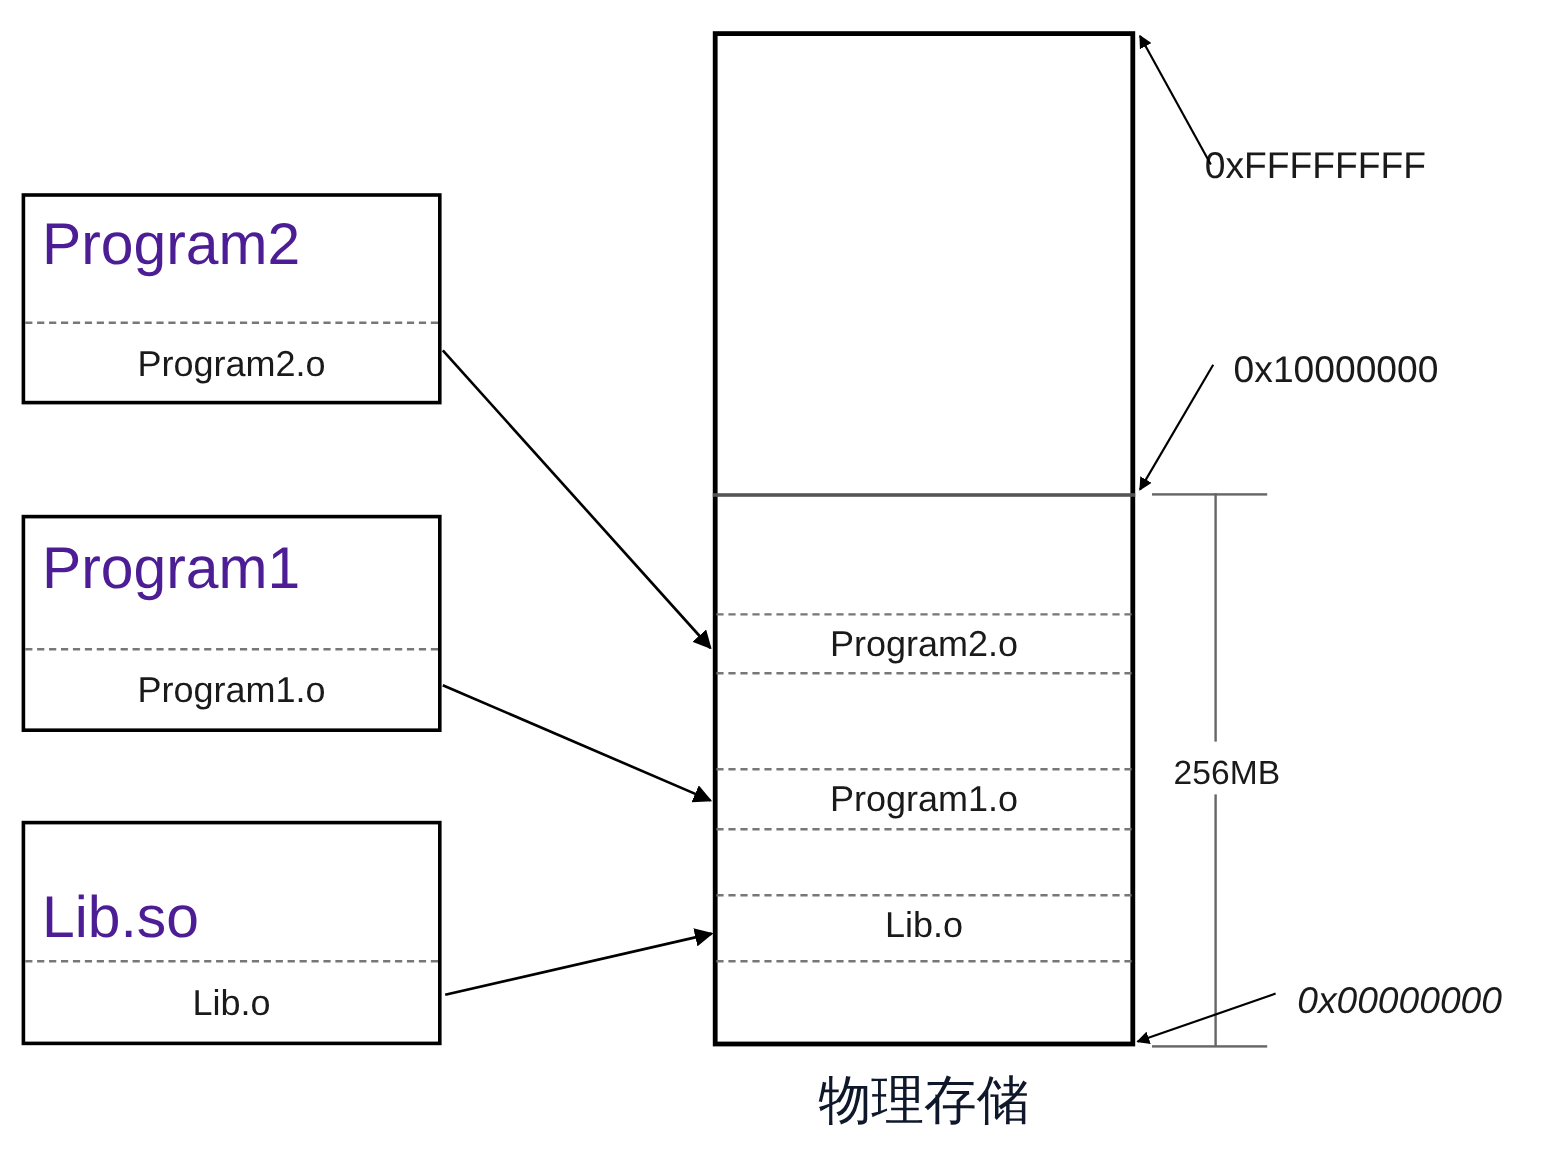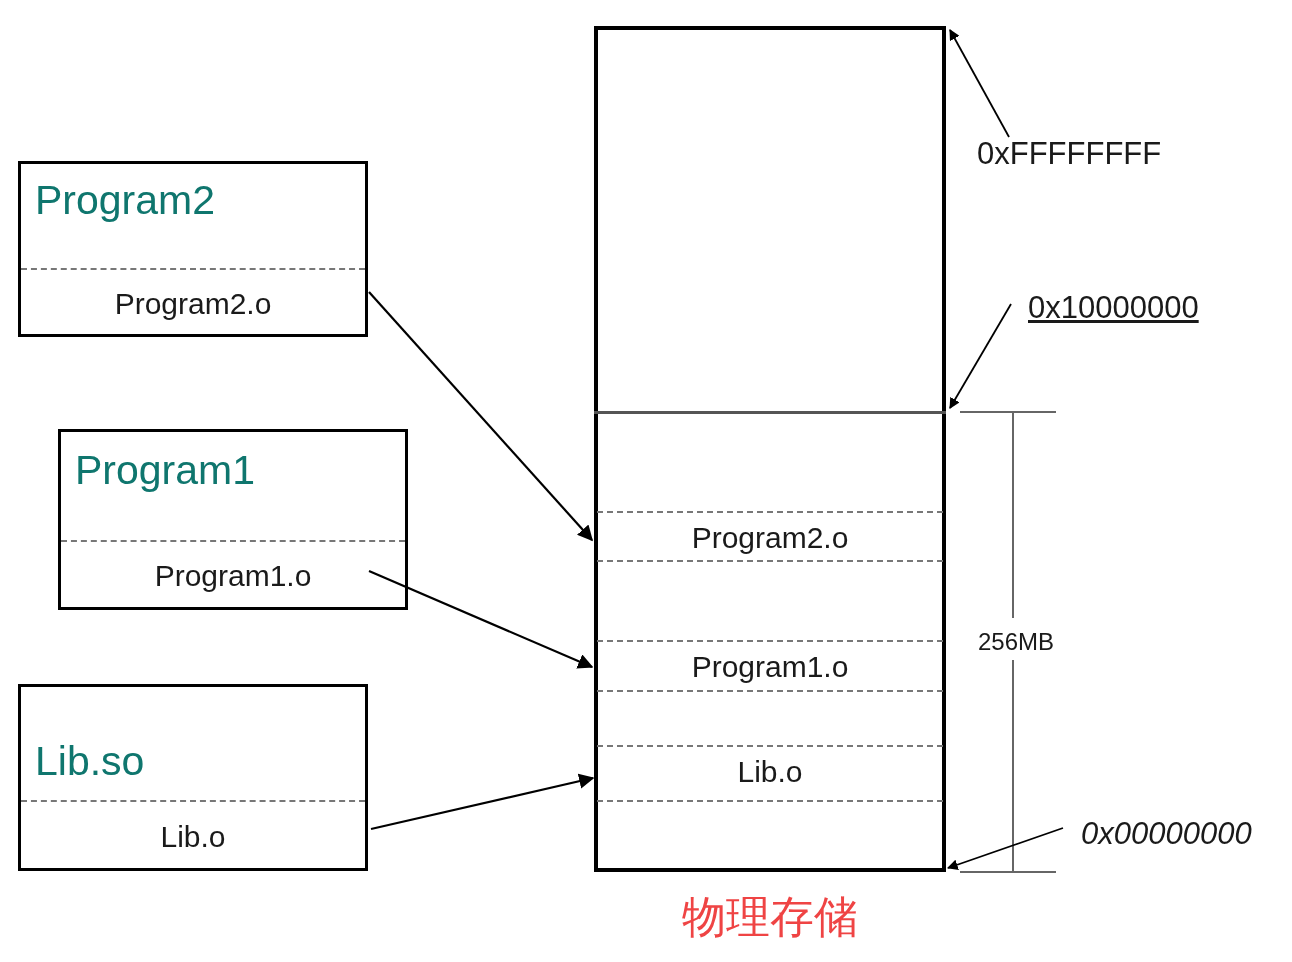--- a/index.html
+++ b/index.html
@@ -19,22 +19,22 @@
   
   .prog-box {
     position: absolute;
     box-sizing: border-box;
     border: 3px solid #000000;
     background: #ffffff;
   }
   .prog-title {
     position: absolute;
     left: 14px;
-    font-size: 41px;
-    color: #0f766e;
+    font-size: 49px;
+    color: #4c1d95;
     line-height: 1;
     white-space: nowrap;
   }
   .prog-divider {
     position: absolute;
     left: 0;
     right: 0;
     border-top: 2px dashed #777777;
   }
   .prog-obj {
@@ -95,36 +95,36 @@
     height: 0;
     border-top: 2px solid #666666;
   }
   .brace-vert {
     position: absolute;
     width: 0;
     border-left: 2px solid #666666;
   }
   .size-label {
     position: absolute;
-    font-size: 24px;
+    font-size: 28px;
     color: #1a1a1a;
     white-space: nowrap;
     background: #ffffff;
     padding: 2px 3px;
   }
 
   
   #caption {
     position: absolute;
     left: 594px;
     top: 888px;
     width: 352px;
     text-align: center;
     font-size: 44px;
-    color: #ef4444;
+    color: #0f172a;
     white-space: nowrap;
   }
 
   
   #arrows {
     position: absolute;
     left: 0;
     top: 0;
     width: 1292px;
     height: 962px;
@@ -135,21 +135,21 @@
 <body>
 
 <div id="canvas">
 
   <div class="prog-box" style="left:18px; top:161px; width:350px; height:176px;">
     <div class="prog-title" style="top:16px;">Program2</div>
     <div class="prog-divider" style="top:104px;"></div>
     <div class="prog-obj" style="top:123px;">Program2.o</div>
   </div>
 
-  <div class="prog-box" style="left:18px; top:429px; width:350px; height:181px;margin-left:40px;">
+  <div class="prog-box" style="left:18px; top:429px; width:350px; height:181px;">
     <div class="prog-title" style="top:18px;">Program1</div>
     <div class="prog-divider" style="top:108px;"></div>
     <div class="prog-obj" style="top:127px;">Program1.o</div>
   </div>
 
   <div class="prog-box" style="left:18px; top:684px; width:350px; height:187px;">
     <div class="prog-title" style="top:18px;margin-top:36px;">Lib.so</div>
     <div class="prog-divider" style="top:113px;"></div>
     <div class="prog-obj" style="top:133px;">Lib.o</div>
   </div>
@@ -162,22 +162,22 @@
   <div class="mem-dashed" style="top:560px;"></div>
   <div class="mem-dashed" style="top:640px;"></div>
   <div class="mem-dashed" style="top:690px;"></div>
   <div class="mem-dashed" style="top:745px;"></div>
   <div class="mem-dashed" style="top:800px;"></div>
 
   <div class="mem-label" style="top:521px;">Program2.o</div>
   <div class="mem-label" style="top:650px;">Program1.o</div>
   <div class="mem-label" style="top:755px;">Lib.o</div>
 
-  <div class="addr-label" style="left:977px; top:120px;margin-top:16px;">0xFFFFFFFF</div>
-  <div class="addr-label" style="left:1028px; top:290px;text-decoration:underline;">0x10000000</div>
+  <div class="addr-label" style="left:1004px; top:120px;">0xFFFFFFFF</div>
+  <div class="addr-label" style="left:1028px; top:290px;">0x10000000</div>
   <div class="addr-label" style="left:1081px; top:816px;font-style:italic;">0x00000000</div>
 
   <div class="brace-tick" style="left:960px; top:411px; width:96px;"></div>
   <div class="brace-tick" style="left:960px; top:871px; width:96px;"></div>
   <div class="brace-vert" style="left:1012px; top:411px; height:207px;"></div>
   <div class="brace-vert" style="left:1012px; top:660px; height:212px;"></div>
   <div class="size-label" style="left:975px; top:626px;">256MB</div>
 
   <div id="caption">物理存储</div>
 

